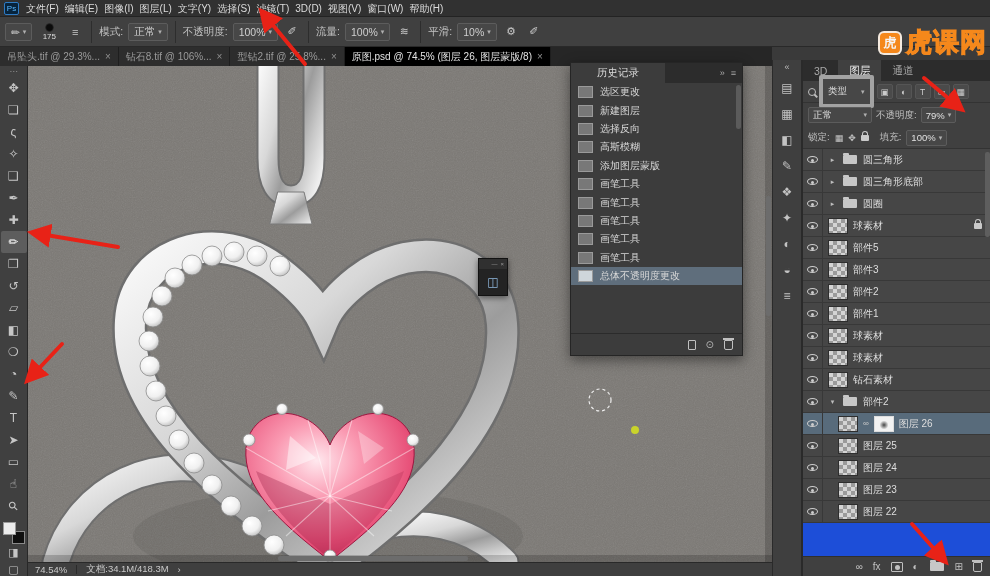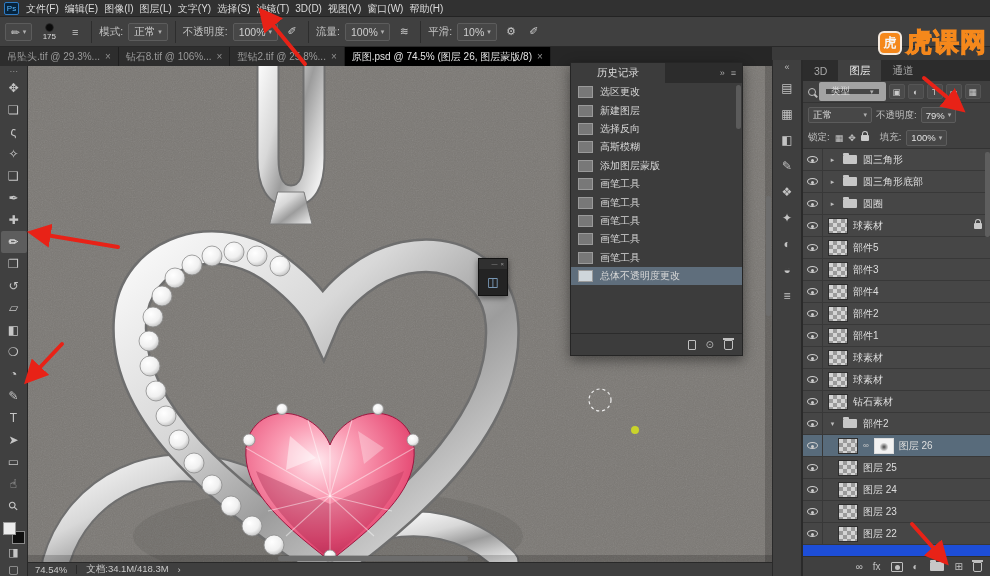--- a/index.html
+++ b/index.html
@@ -74,21 +74,21 @@
   .sicon { width:24px; height:24px; display:flex; align-items:center; justify-content:center; color:#c3c3c3; font-size:12px; margin:1px 0; flex:none; }
 
   
   .panels { position:absolute; left:802px; top:60px; width:188px; height:516px; background:#404040; border-left:1px solid #2a2a2a; z-index:5; }
   .ptabs { height:21px; background:#2c2c2c; display:flex; }
   .ptab { padding:0 11px; display:flex; align-items:center; font-size:10.5px; color:#a8a8a8; }
   .ptab.active { background:#404040; color:#e6e6e6; }
   .filterrow { height:22px; display:flex; align-items:center; gap:3px; padding:0 5px; border-bottom:1px solid #333333; }
   .mag { width:8px; height:8px; border:1.5px solid #bfbfbf; border-radius:50%; position:relative; flex:none; }
   .mag::after { content:""; position:absolute; right:-3px; bottom:-2px; width:4px; height:1.5px; background:#bfbfbf; transform:rotate(45deg); }
-  .kindbox { display:inline-flex; align-items:center; gap:20px; background:#474747; border:7px solid #a3a3a3; border-radius:2px; height:19px; padding:0 5px; font-size:9.5px; color:#dddddd; }
+  .kindbox { display:inline-flex; align-items:center; gap:14px; background:#474747; border:4px solid #a3a3a3; border-radius:2px; height:33px; padding:0 5px; font-size:9.5px; color:#dddddd; }
   .ficon { width:16px; height:15px; border:1px solid #555555; background:#4a4a4a; color:#cccccc; font-size:8.5px; display:flex; align-items:center; justify-content:center; border-radius:2px; flex:none; }
   .blendrow { height:24px; display:flex; align-items:center; gap:4px; padding:0 5px; }
   .lockrow { height:22px; display:flex; align-items:center; gap:5px; padding:0 5px; border-bottom:1px solid #333333; }
   .plabel { font-size:9.5px; color:#c2c2c2; white-space:nowrap; }
   .pbox { display:inline-flex; align-items:center; gap:3px; background:#474747; border:1px solid #5c5c5c; border-radius:2px; padding:0 4px; height:16px; font-size:9.5px; color:#e0e0e0; white-space:nowrap; }
   .mini { font-size:9px; color:#c5c5c5; }
   .llist { position:absolute; top:89px; bottom:20px; left:0; right:0; overflow:hidden; background:#1d4ed8; }
   .lrow { height:22px; display:flex; align-items:center; border-bottom:1px solid #383838; background:#464646; color:#dedede; font-size:10px; gap:5px; padding-right:4px; }
   .lrow.selrow { background:#586b7b; }
   .eyec { width:20px; height:22px; border-right:1px solid #383838; display:flex; align-items:center; justify-content:center; flex:none; }
@@ -550,27 +550,20 @@
             <span class="eye"></span>
           </span>
           <span class="thumb"></span>
           <span class="lname">部件3</span>
         </div>
       <div class="lrow">
           <span class="eyec">
             <span class="eye"></span>
           </span>
           <span class="thumb"></span>
-          <span class="lname">部件4</span>
-        </div>
-      <div class="lrow">
-          <span class="eyec">
-            <span class="eye"></span>
-          </span>
-          <span class="thumb"></span>
           <span class="lname">部件2</span>
         </div>
       <div class="lrow">
           <span class="eyec">
             <span class="eye"></span>
           </span>
           <span class="thumb"></span>
           <span class="lname">部件1</span>
         </div>
       <div class="lrow">

